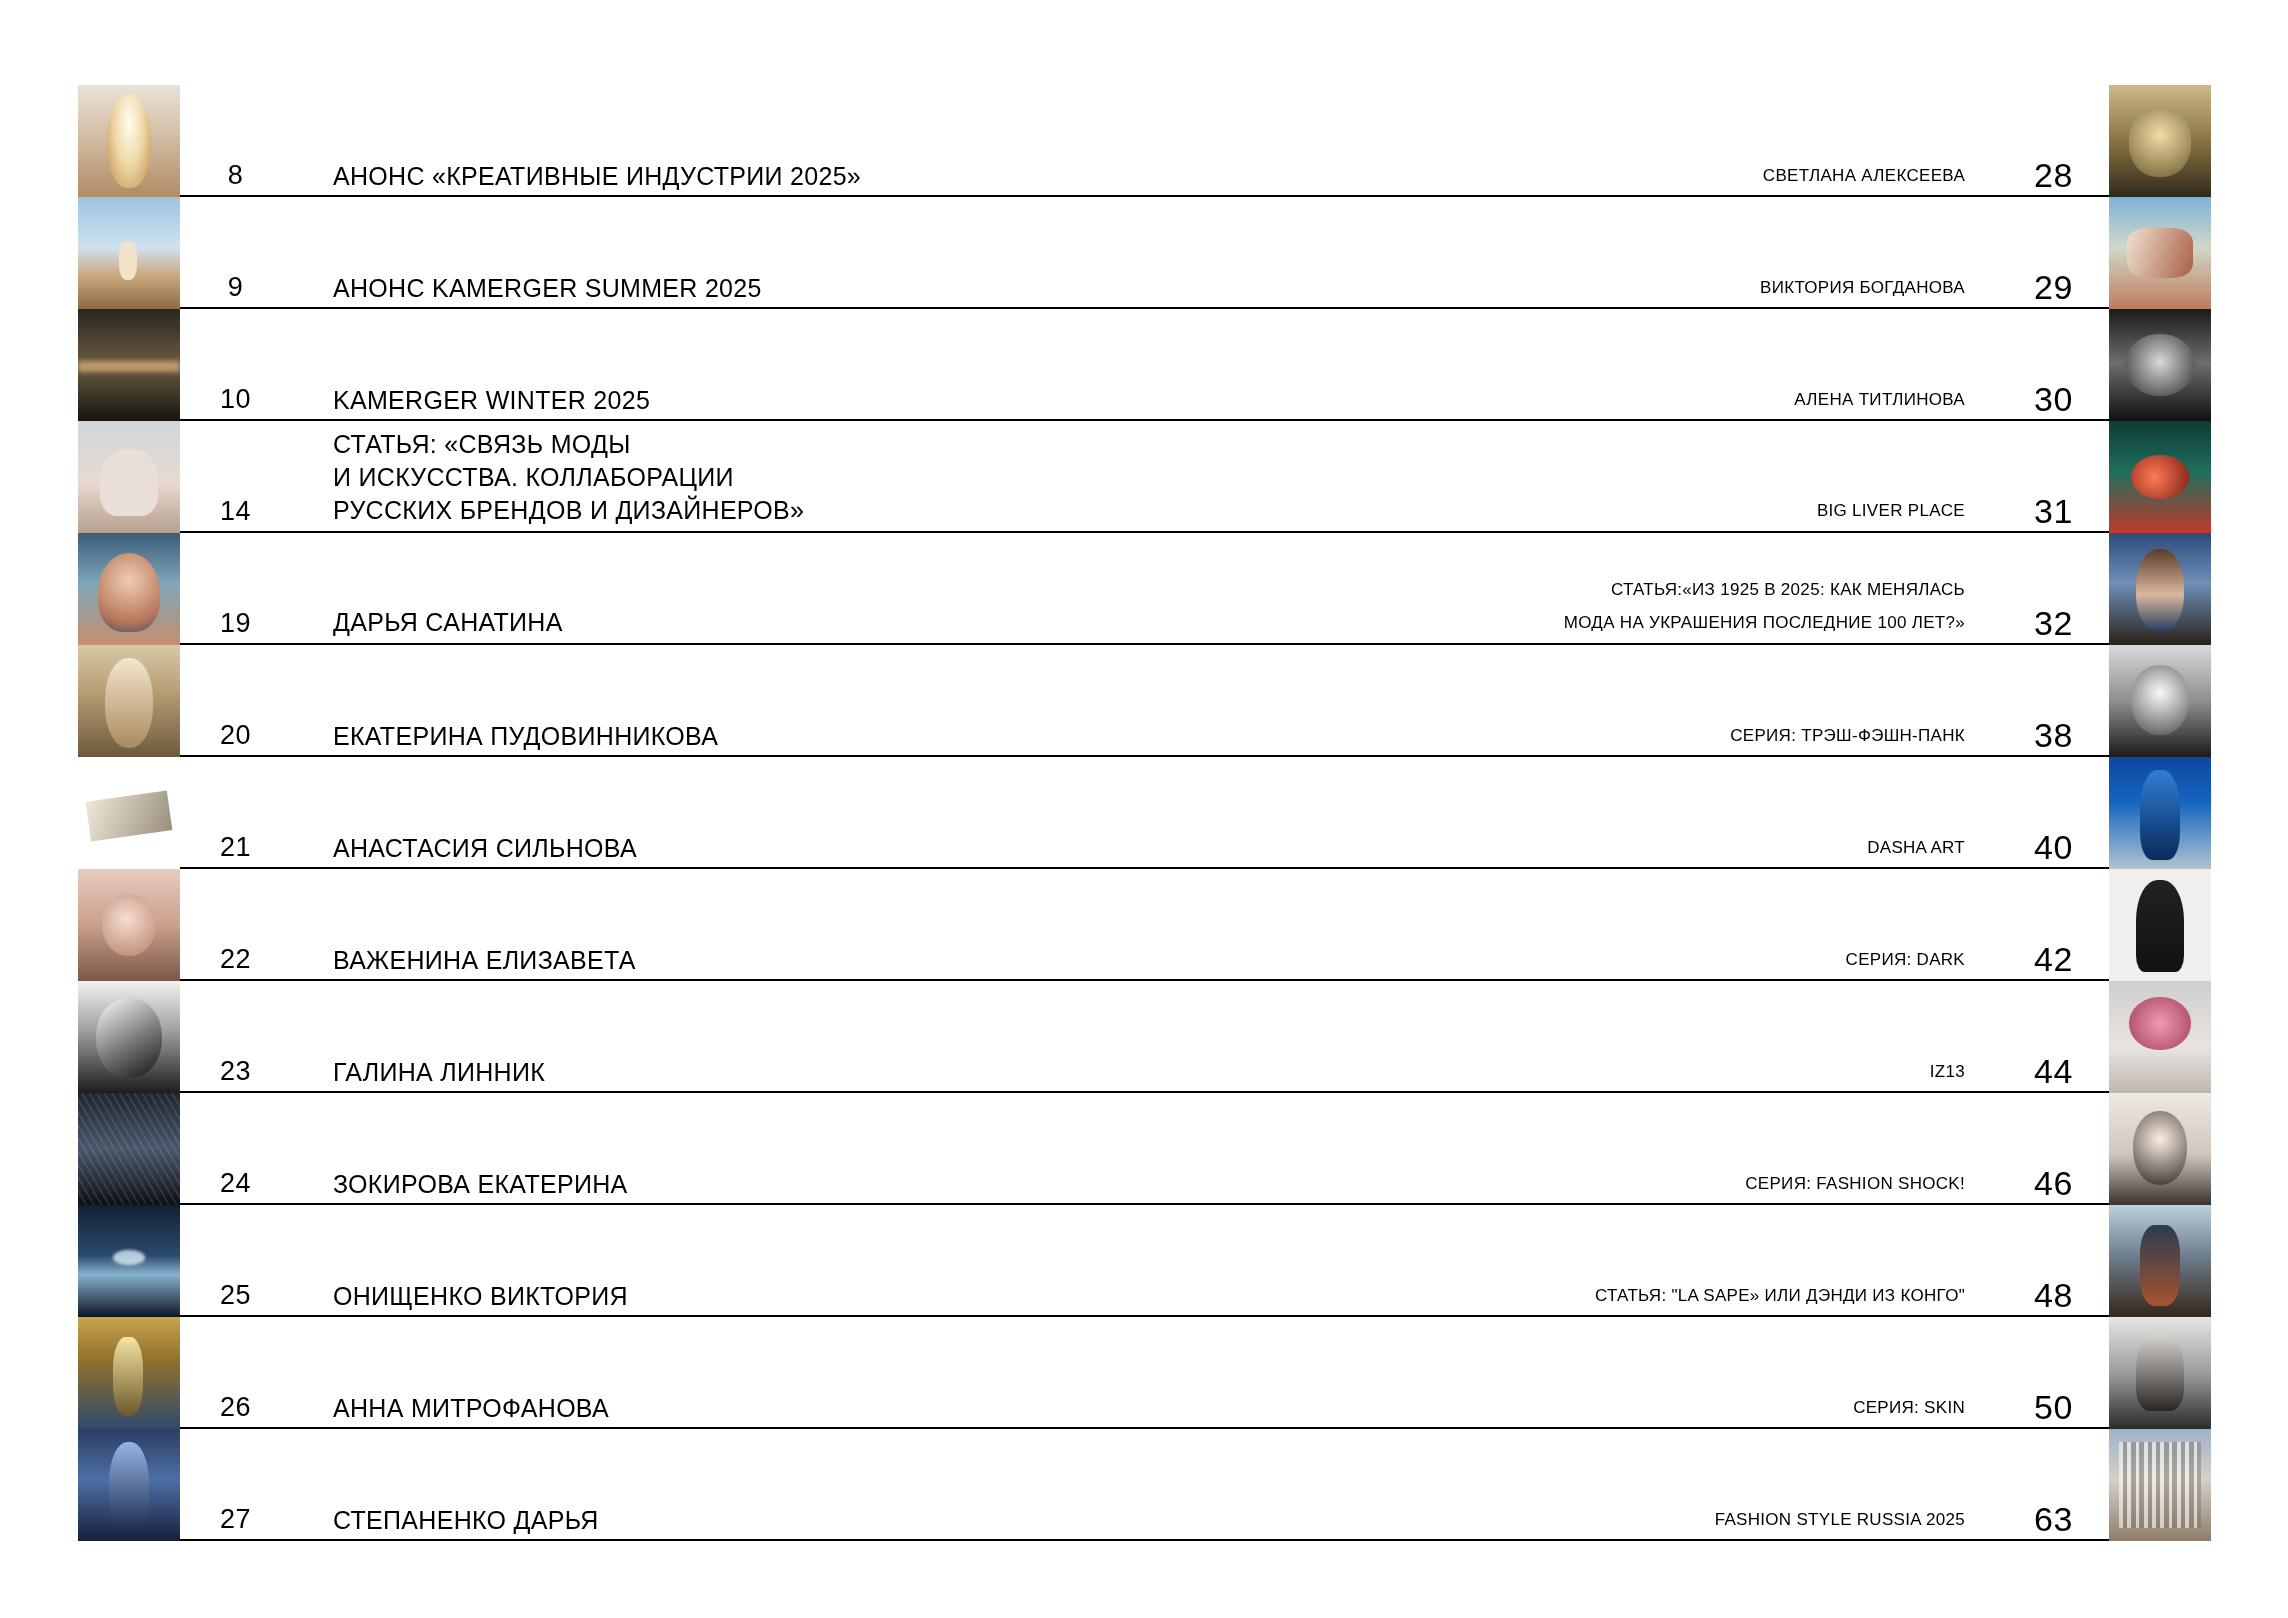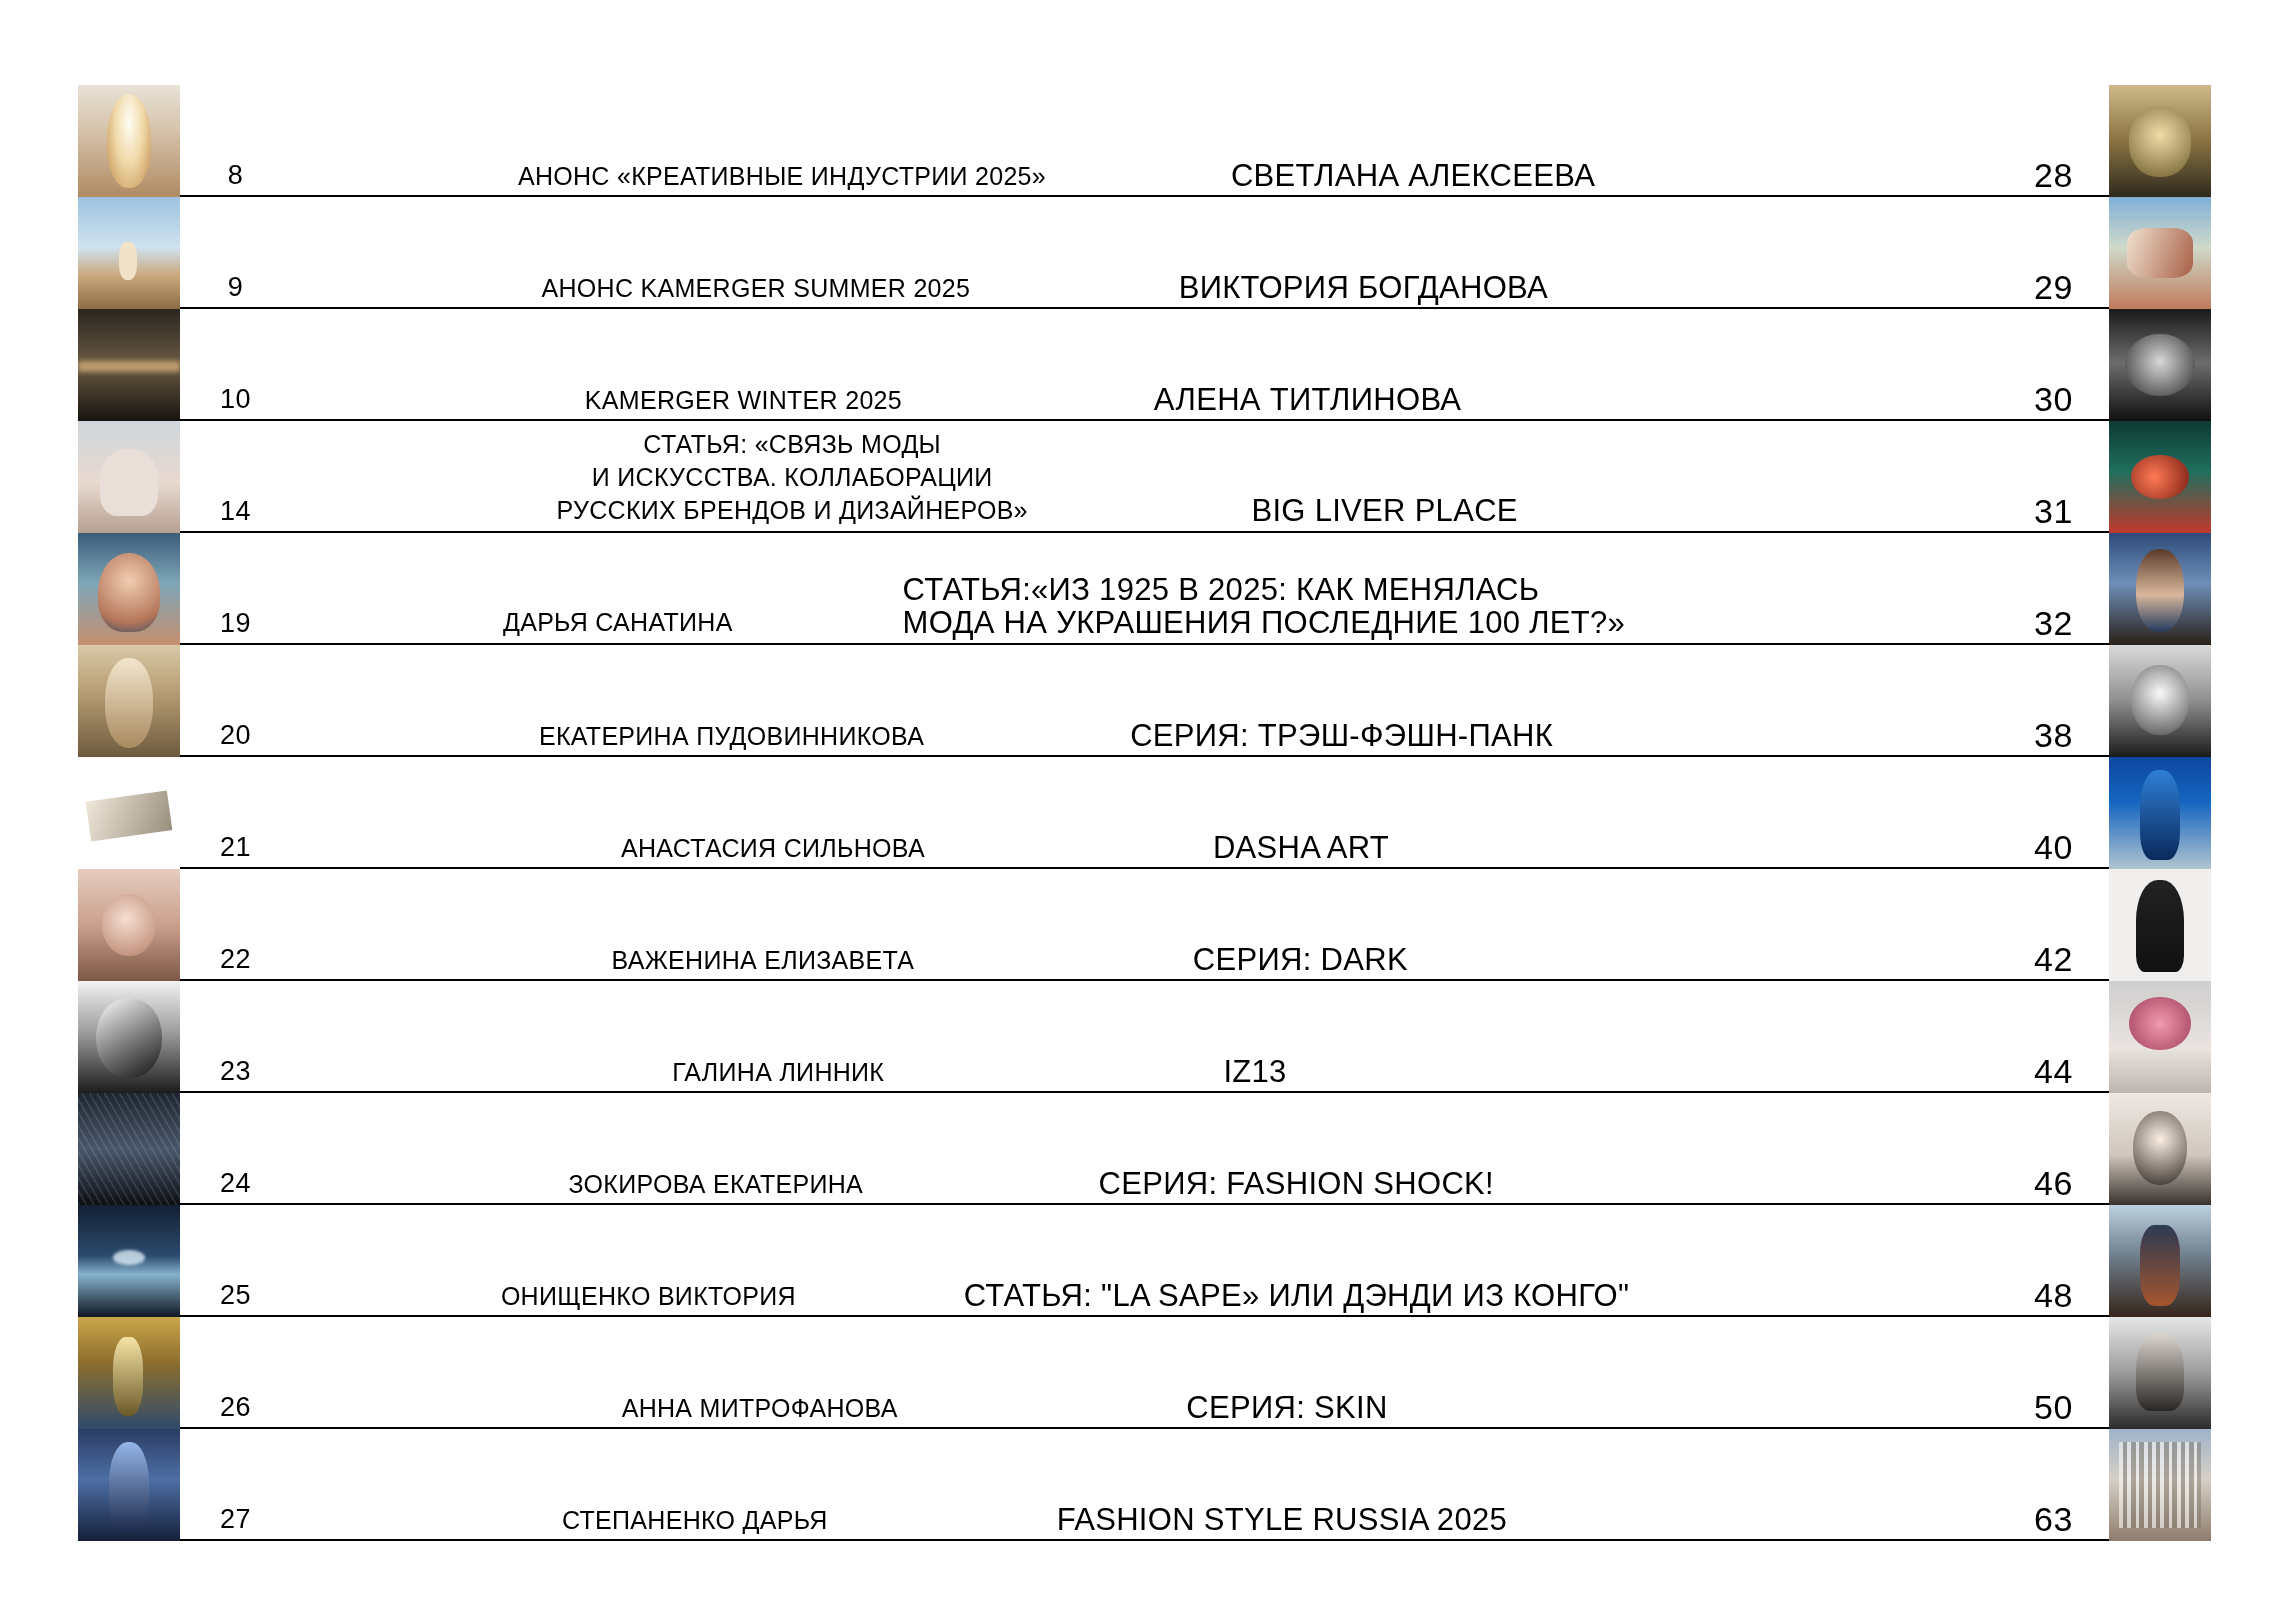--- a/index.html
+++ b/index.html
@@ -73,30 +73,31 @@
     letter-spacing: 0.5px;
     line-height: 31px;
     flex: 0 0 111px;
   }
   .title-left {
     flex: 1 1 auto;
     font-size: 25px;
     line-height: 30px;
     letter-spacing: 0.3px;
     padding-left: 42px;
-    text-align: center;
+    text-align: left;
     white-space: pre-line;
     margin-top: 24px;
   }
   .title-right {
     flex: 1 1 auto;
-    font-size: 31px;
+    font-size: 17px;
     line-height: 30px;
     letter-spacing: 0.3px;
     padding-right: 33px;
+    text-align: right;
     white-space: pre-line;
   }
   .pg-right {
     width: 111px;
     text-align: center;
     font-size: 34px;
     letter-spacing: 0.5px;
     line-height: 31px;
     flex: 0 0 111px;
   }

